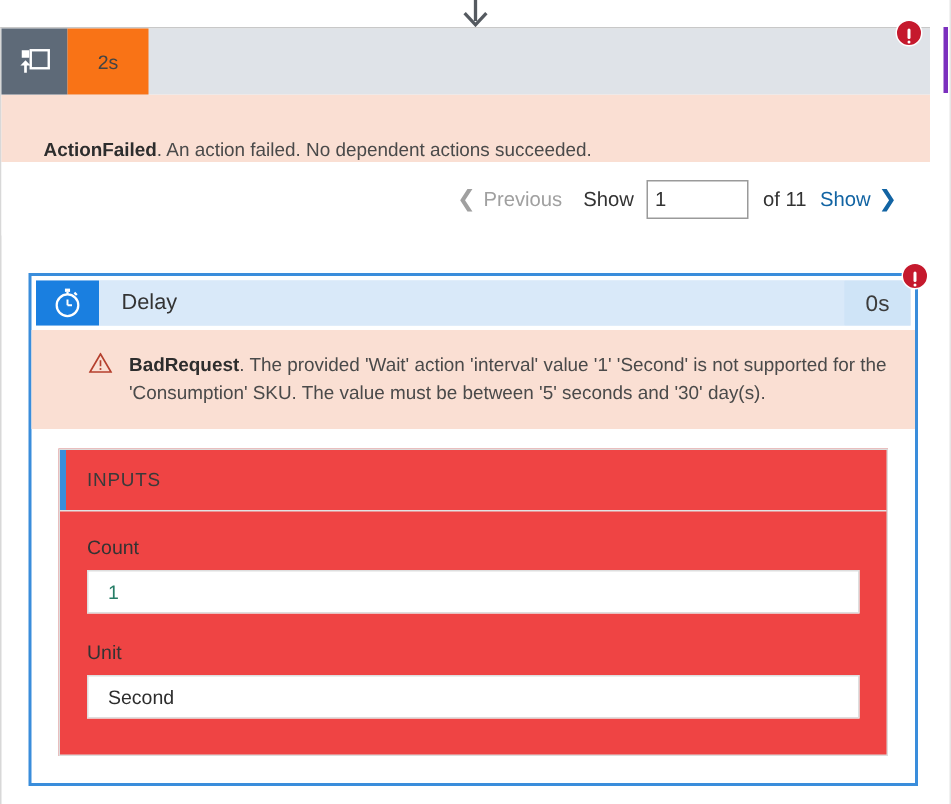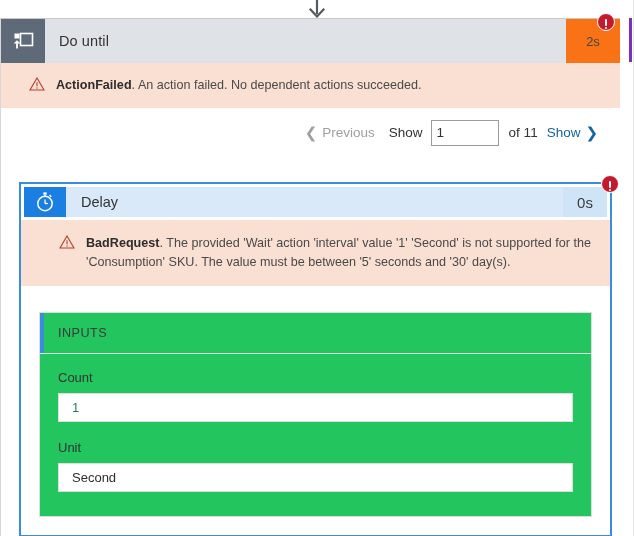--- a/index.html
+++ b/index.html
@@ -109,21 +109,21 @@
   .badge-delay { right: -9px; top: -9px; }
 
   
   .err-banner {
     background: #fadfd3;
     display: flex;
     align-items: flex-start;
     padding: 12px 16px 12px 28px;
     box-sizing: border-box;
   }
-  .err-banner.scope-banner { height: 45px; padding-top: 13px; }
+  .err-banner.scope-banner { height: 45px; padding-top: 27px; flex-direction: column; }
   .err-banner.delay-banner { padding: 14px 18px 14px 38px; }
 
   .warn-tri {
     min-width: 16px;
     width: 16px;
     margin-right: 11px;
     margin-top: 1px;
   }
   .err-text {
     font-size: 12.6px;
@@ -213,23 +213,23 @@
     background: #cfe4f7;
     display: flex;
     align-items: center;
     justify-content: center;
     font-size: 15px;
     color: #3c3c3c;
   }
 
   
   .inputs-wrap {
-    margin: 26px 18px 18px 18px;
+    margin: 13px 18px 18px 18px;
     border: 1px solid #dcdcdc;
-    background: #22c55e;
+    background: #ef4444;
   }
   .inputs-head {
     height: 40px;
     display: flex;
     align-items: center;
     border-bottom: 1px solid #e2e2e2;
     position: relative;
     padding-left: 18px;
   }
   .inputs-head::before {
@@ -307,21 +307,20 @@
 
   <div class="scope-header">
     <div class="scope-icon-box">
       <svg width="24" height="22" viewBox="0 0 24 22">
         <rect x="9.5" y="3.5" width="12" height="12" fill="none" stroke="#ffffff" stroke-width="1.6"></rect>
         <rect x="3.5" y="3.5" width="5" height="5" fill="#ffffff"></rect>
         <path d="M6 18.5 L6 11.5" stroke="#ffffff" stroke-width="1.8" fill="none"></path>
         <path d="M2.6 13.6 L6 10.2 L9.4 13.6 Z" fill="#ffffff"></path>
       </svg>
     </div>
-    <div class="scope-title">Do until</div>
     <div class="scope-duration">2s</div>
     <div class="err-badge badge-scope">
       <span class="bang"></span>
     </div>
   </div>
 
   <div class="err-banner scope-banner">
     <svg class="warn-tri" width="16" height="14" viewBox="0 0 16 14">
       <path d="M8 1 L15 13 L1 13 Z" fill="none" stroke="#b5402e" stroke-width="1.1"></path>
       <path d="M8 5.2 L8 9.2" stroke="#b5402e" stroke-width="1.1"></path>

